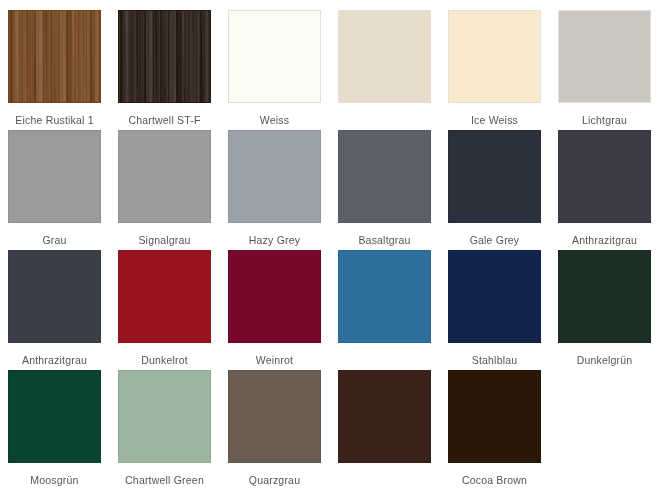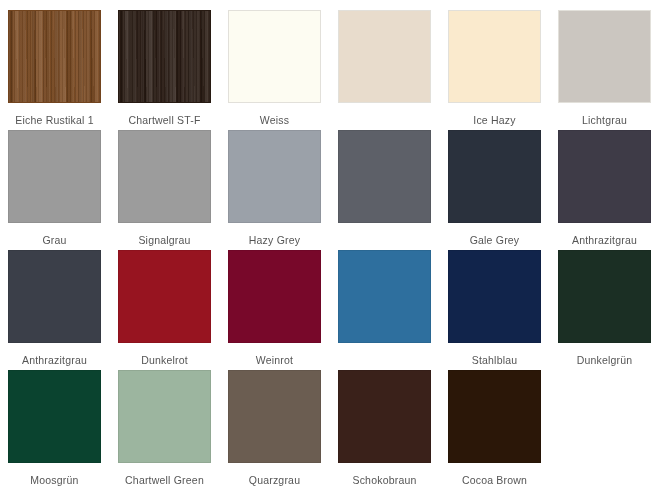--- a/index.html
+++ b/index.html
@@ -108,40 +108,41 @@
     </div>
     <div class="swatch-cell">
       <div class="swatch-chip light-edge" style="background: rgb(253, 252, 242);"></div>
       <div class="swatch-label">Weiss</div>
     </div>
     <div class="swatch-cell">
       <div class="swatch-chip light-edge" style="background: rgb(232, 220, 204);"></div>
     </div>
     <div class="swatch-cell">
       <div class="swatch-chip light-edge" style="background: rgb(250, 234, 205);"></div>
-      <div class="swatch-label">Ice Hazy</div>
+      <div class="swatch-label">Ice Weiss</div>
     </div>
     <div class="swatch-cell">
       <div class="swatch-chip light-edge" style="background: rgb(203, 198, 192);"></div>
       <div class="swatch-label">Lichtgrau</div>
     </div>
     <div class="swatch-cell">
       <div class="swatch-chip" style="background: rgb(155, 155, 155);"></div>
       <div class="swatch-label">Grau</div>
     </div>
     <div class="swatch-cell">
       <div class="swatch-chip" style="background: rgb(156, 156, 156);"></div>
       <div class="swatch-label">Signalgrau</div>
     </div>
     <div class="swatch-cell">
       <div class="swatch-chip" style="background: rgb(155, 161, 169);"></div>
       <div class="swatch-label">Hazy Grey</div>
     </div>
     <div class="swatch-cell">
       <div class="swatch-chip" style="background: rgb(93, 96, 104);"></div>
+      <div class="swatch-label">Basaltgrau</div>
     </div>
     <div class="swatch-cell">
       <div class="swatch-chip" style="background: rgb(42, 49, 61);"></div>
       <div class="swatch-label">Gale Grey</div>
     </div>
     <div class="swatch-cell">
       <div class="swatch-chip" style="background: rgb(62, 59, 71);"></div>
       <div class="swatch-label">Anthrazitgrau</div>
     </div>
     <div class="swatch-cell">
@@ -174,19 +175,18 @@
     <div class="swatch-cell">
       <div class="swatch-chip" style="background: rgb(156, 181, 159);"></div>
       <div class="swatch-label">Chartwell Green</div>
     </div>
     <div class="swatch-cell">
       <div class="swatch-chip" style="background: rgb(107, 93, 81);"></div>
       <div class="swatch-label">Quarzgrau</div>
     </div>
     <div class="swatch-cell">
       <div class="swatch-chip" style="background: rgb(58, 33, 26);"></div>
-      <div class="swatch-label">Schokobraun</div>
     </div>
     <div class="swatch-cell">
       <div class="swatch-chip" style="background: rgb(43, 23, 8);"></div>
       <div class="swatch-label">Cocoa Brown</div>
     </div>
   </div>
 
 </body></html>

